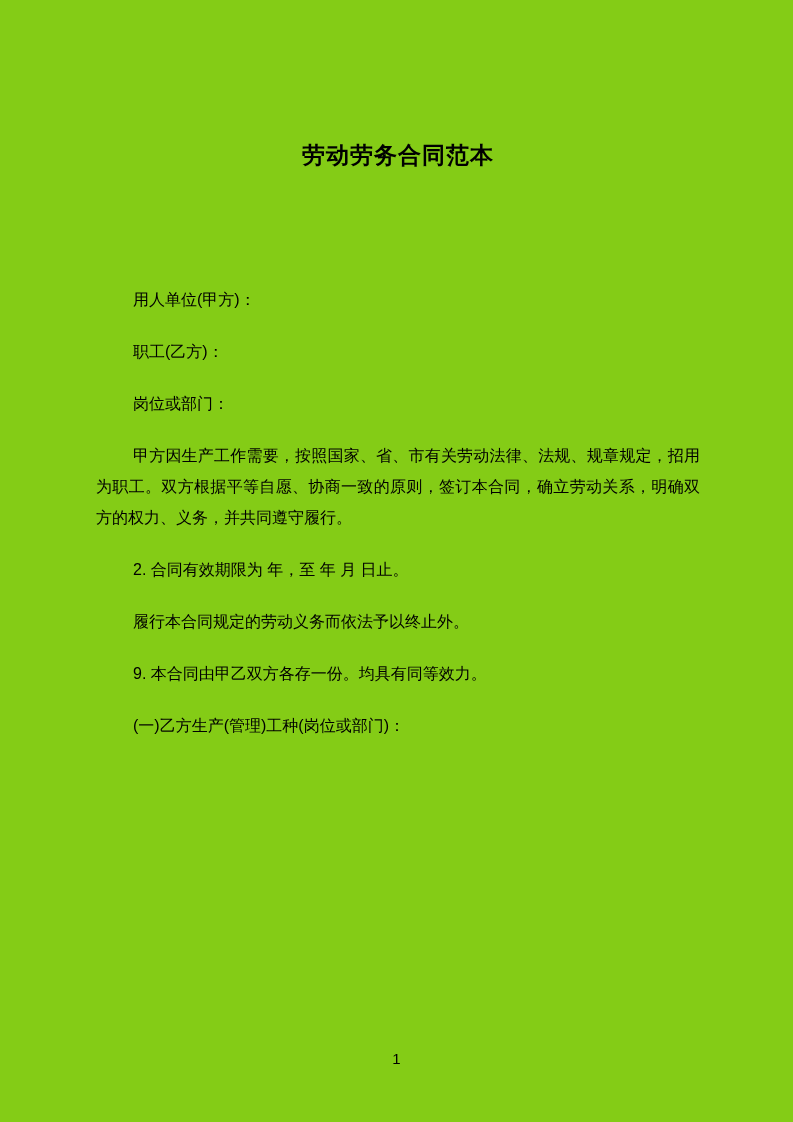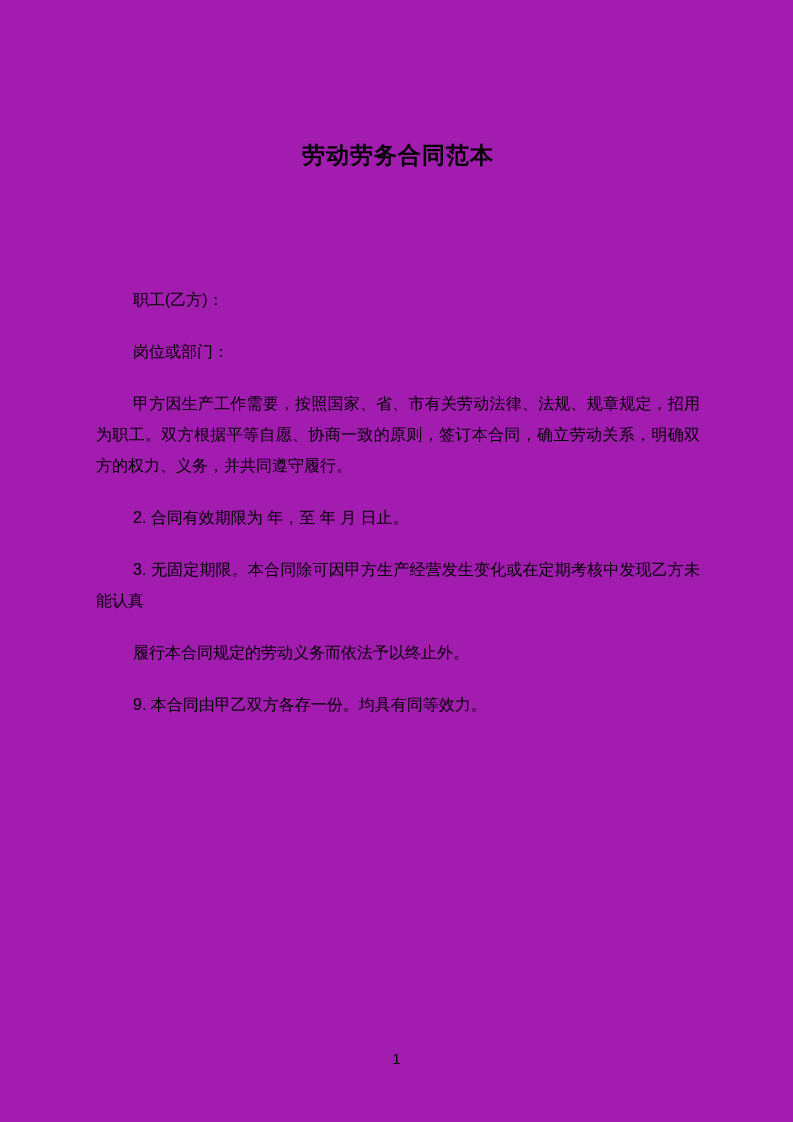--- a/index.html
+++ b/index.html
@@ -2,21 +2,21 @@
 <html><head>
   <meta charset="utf-8">
   <style>
     * { margin: 0; padding: 0; box-sizing: border-box; }
     html, body { background: #ffffff; }
     .page {
       position: relative;
       width: 793px;
       height: 1122px;
       margin: 0 auto;
-      background: #a21caf;
+      background: #84cc16;
       color: #000000;
       font-family: "Liberation Sans", sans-serif;
       overflow: hidden;
     }
     .content {
       padding: 0 93px 0 96px;
     }
     .doc-title {
       padding-top: 142px;
       margin-bottom: 116px;
@@ -48,35 +48,36 @@
     }
   </style>
 </head>
 <body>
 
 <div class="page">
   <div class="content">
 
     <h1 class="doc-title">劳动劳务合同范本</h1>
 
+    <p class="line">用人单位(甲方)：</p>
 
     <p class="line">职工(乙方)：</p>
 
     <p class="line">岗位或部门：</p>
 
     <p class="line">甲方因生产工作需要，按照国家、省、市有关劳动法律、法规、规章规定，招用 为职工。双方根据平等自愿、协商一致的原则，签订本合同，确立劳动关系，明确双方的权力、义务，并共同遵守履行。</p>
 
 
 
     <p class="line">2. 合同有效期限为 年，至 年 月 日止。</p>
 
-    <p class="line">3. 无固定期限。本合同除可因甲方生产经营发生变化或在定期考核中发现乙方未能认真</p>
 
     <p class="line">履行本合同规定的劳动义务而依法予以终止外。</p>
 
     <p class="line">9. 本合同由甲乙双方各存一份。均具有同等效力。</p>
 
 
+    <p class="line">(一)乙方生产(管理)工种(岗位或部门)：</p>
 
   </div>
 
   <div class="page-number">1</div>
 </div>
 
 </body></html>

